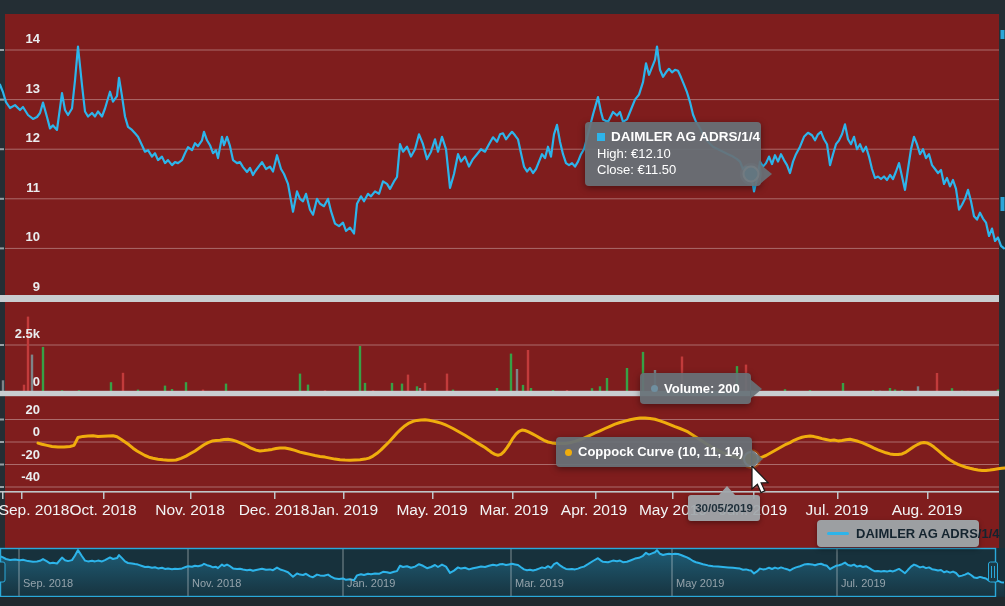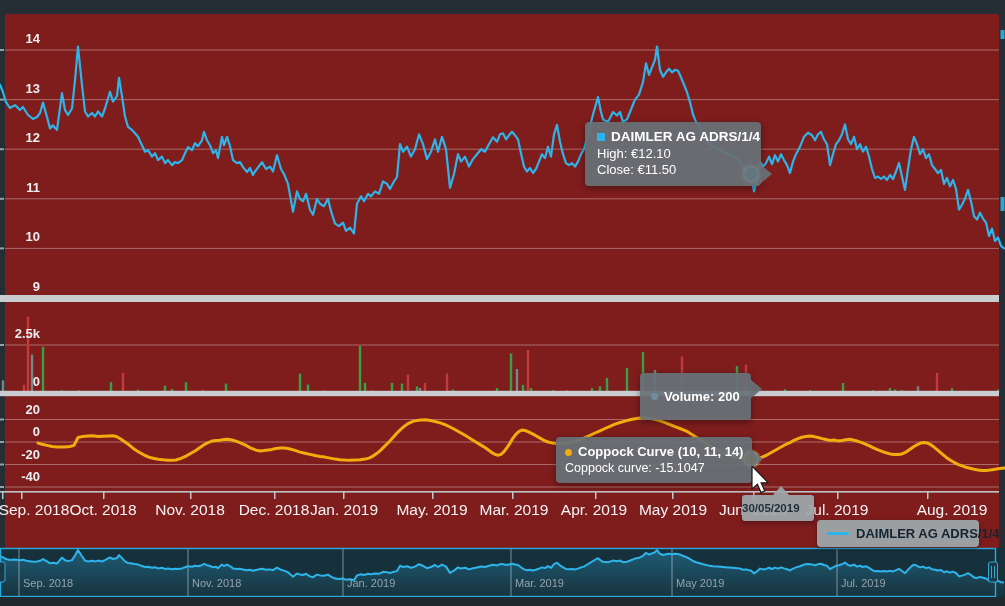--- a/index.html
+++ b/index.html
@@ -19,26 +19,26 @@
   .dot{border-radius:50%;}
   .arrow-r{position:absolute;right:-11px;width:0;height:0;
            border-top:10px solid transparent;border-bottom:10px solid transparent;
            border-left:12px solid rgba(103,113,119,0.93);}
   .arrow-up{position:absolute;top:-9px;width:0;height:0;
            border-left:8px solid transparent;border-right:8px solid transparent;
            border-bottom:9px solid rgba(159,167,171,0.94);}
   #tt-price{left:585px;top:122px;width:152px;padding:7px 12px;
             font:400 13px/16.5px "Liberation Sans",sans-serif;}
   #tt-price .title{font-weight:700;font-size:13.5px;}
-  #tt-volume{left:640px;top:373px;padding:16px 11px;font:700 13px "Liberation Sans",sans-serif;}
+  #tt-volume{left:640px;top:373px;padding:8px 11px;font:700 13px "Liberation Sans",sans-serif;}
   #tt-coppock{left:556px;top:437px;padding:7px 9px;font:400 12.5px/16px "Liberation Sans",sans-serif;}
   #tt-coppock .title{font-weight:700;font-size:13px;}
-  #tt-date{left:742px;top:495px;width:72px;height:26px;border-radius:3px;
+  #tt-date{left:688px;top:495px;width:72px;height:26px;border-radius:3px;
            background:rgba(159,167,171,0.94);color:#1e2e39;display:flex;align-items:center;
-           justify-content:flex-start;font:700 11.5px "Liberation Sans",sans-serif;
+           justify-content:center;font:700 11.5px "Liberation Sans",sans-serif;
            box-shadow:0 2px 5px rgba(0,0,0,0.35);position:absolute;}
   #legend{position:absolute;left:817px;top:520px;width:162px;height:27px;border-radius:4px;
           background:rgba(158,166,170,0.95);display:flex;align-items:center;gap:7px;
           padding:0 10px;box-sizing:border-box;box-shadow:0 2px 5px rgba(0,0,0,0.35);}
   #legend .sample{width:22px;height:3px;border-radius:2px;flex:0 0 auto;}
   #legend .lbl{font:700 13px "Liberation Sans",sans-serif;color:#14242f;white-space:nowrap;}
   #cursor{position:absolute;left:751px;top:466px;}
 </style>
 </head>
 <body>
@@ -199,21 +199,21 @@
       <div class="xlabel" style="left: 103px;">Oct. 2018</div>
       <div class="xlabel" style="left: 190px;">Nov. 2018</div>
       <div class="xlabel" style="left: 274px;">Dec. 2018</div>
       <div class="xlabel" style="left: 344px;">Jan. 2019</div>
       <div class="xlabel" style="left: 432px;">May. 2019</div>
       <div class="xlabel" style="left: 514px;">Mar. 2019</div>
       <div class="xlabel" style="left: 594px;">Apr. 2019</div>
       <div class="xlabel" style="left: 673px;">May 2019</div>
       <div class="xlabel" style="left: 753px;">Jun. 2019</div>
       <div class="xlabel" style="left: 837px;">Jul. 2019</div>
-      <div class="xlabel" style="left: 927px; margin-left: 25px;">Aug. 2019</div>
+      <div class="xlabel" style="left: 927px;">Aug. 2019</div>
       <div class="navlabel" style="left: 23px;">Sep. 2018</div>
       <div class="navlabel" style="left: 192px;">Nov. 2018</div>
       <div class="navlabel" style="left: 347px;">Jan. 2019</div>
       <div class="navlabel" style="left: 515px;">Mar. 2019</div>
       <div class="navlabel" style="left: 676px;">May 2019</div>
       <div class="navlabel" style="left: 841px;">Jul. 2019</div>
     </div>
 
   <div class="tt" id="tt-price">
     <div class="t-row">
@@ -231,21 +231,20 @@
       <span>Volume: 200</span>
     </div>
     <div class="arrow-r" style="top:6px;"></div>
   </div>
 
   <div class="tt" id="tt-coppock">
     <div class="t-row">
       <span class="bullet dot" style="width:7px;height:7px;background:#f0ad0d"></span>
       <span class="title">Coppock Curve (10, 11, 14)</span>
     </div>
-    <div>Coppock curve: -15.1047</div>
     <div class="arrow-r" style="top:12px;"></div>
   </div>
 
   <div id="tt-date">
     <span>30/05/2019</span>
     <div class="arrow-up" style="left:31px;"></div>
   </div>
 
   <div id="legend">
     <span class="sample" style="background:#2db4ea"></span>

